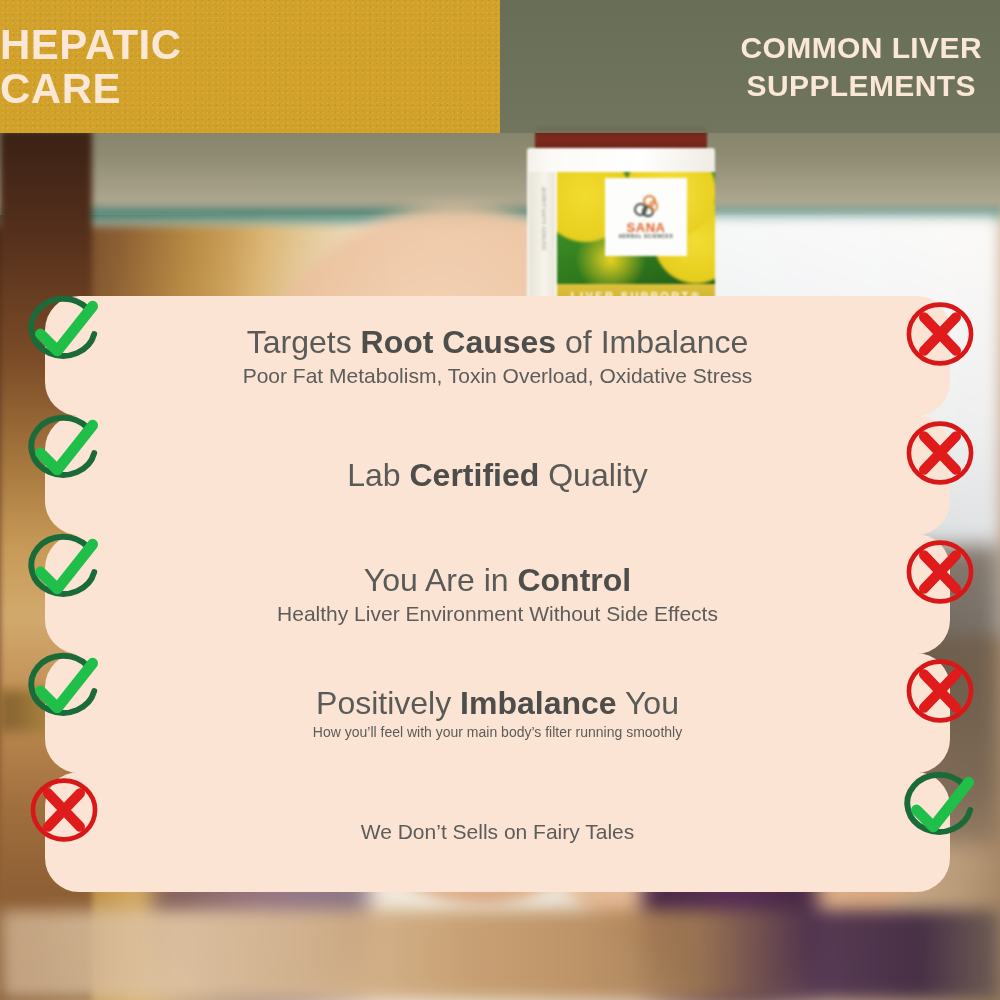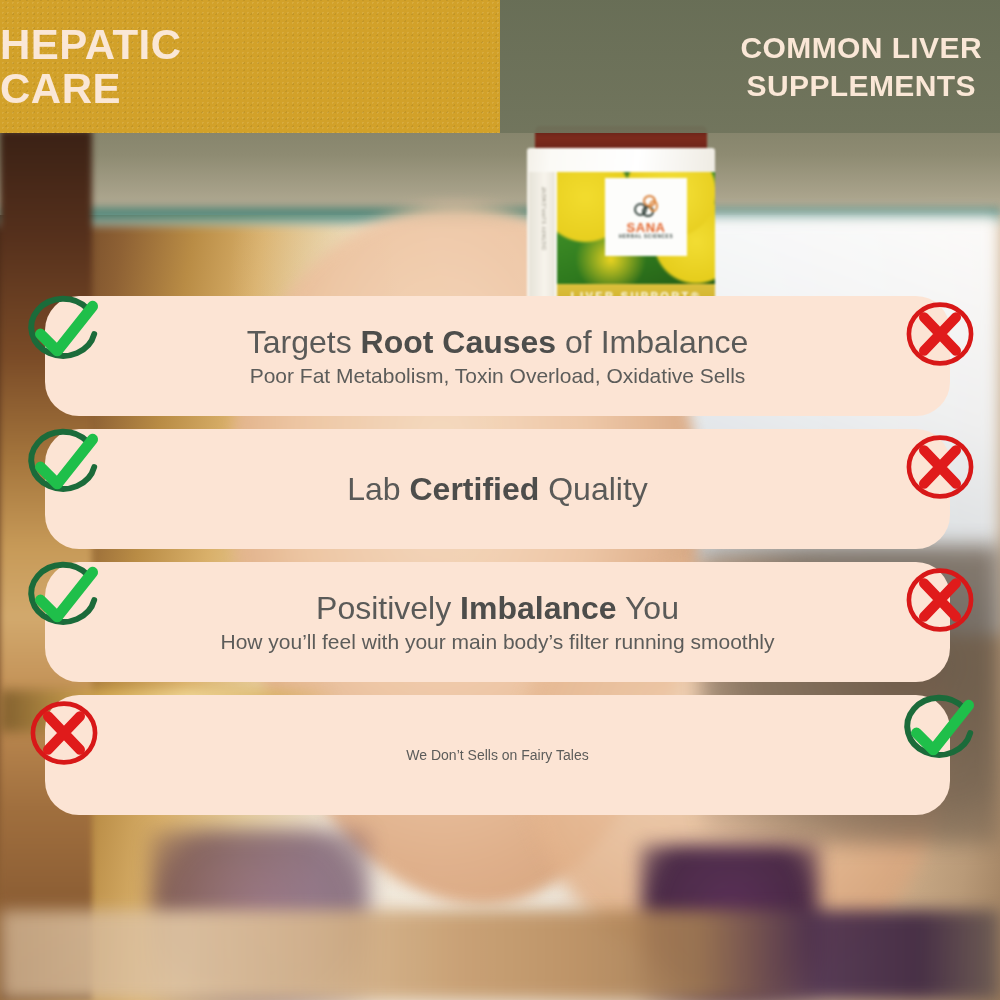--- a/index.html
+++ b/index.html
@@ -173,21 +173,21 @@
     display:flex; align-items:center; justify-content:flex-end;
   }
   .header-right-title {
     text-align:center; font-size:30px; font-weight:bold; line-height:1.25;
     color:#fae7d6; letter-spacing:.4px; white-space:pre-line;
     padding-right:18px;
   }
 
   
   .rows { position:absolute; left:0; top:296px; width:1000px; }
-  .row { position:relative; height:99px; margin-bottom:34px; }
+  .row { position:relative; height:99px; margin-bottom:20px; }
   .pill {
     position:absolute; left:45px; top:0; width:905px; height:120px;
     background:#fce4d4; border-radius:34px;
     display:flex; flex-direction:column; align-items:center; justify-content:center;
     gap:2px;
   }
   .pill-title {
     font-size:32px; color:#5a5a58; line-height:1.15; white-space:nowrap;
   }
   .pill-title b { font-weight:bold; color:#4d4d4b; }
@@ -258,38 +258,56 @@
     <div class="header-right">
       <div class="header-right-title">COMMON LIVER
 SUPPLEMENTS</div>
     </div>
   </div>
 
   <div class="rows" id="rows">
       <div class="row">
         <div class="pill">
           <div class="pill-title">Targets <b>Root Causes</b> of Imbalance</div>
-          <div class="pill-sub">Poor Fat Metabolism, Toxin Overload, Oxidative Sells</div>
+          <div class="pill-sub">Poor Fat Metabolism, Toxin Overload, Oxidative Stress</div>
         </div>
         <div class="icon left">
           <svg viewBox="0 0 100 100">
             <path d="M78 20 A38 34 0 1 0 86 50" fill="none" stroke="#1b6b3a" stroke-width="7" stroke-linecap="round"></path>
             <path d="M22 50 L42 70 L84 17" fill="none" stroke="#1fbf4a" stroke-width="13" stroke-linecap="round" stroke-linejoin="round"></path>
           </svg>
         </div>
         <div class="icon right">
           <svg viewBox="0 0 100 100">
             <ellipse cx="50" cy="50" rx="37" ry="35" fill="none" stroke="#d81818" stroke-width="5.5"></ellipse>
             <path d="M31 30 L69 70 M69 30 L31 70" fill="none" stroke="#e01b1b" stroke-width="12" stroke-linecap="round"></path>
           </svg>
         </div>
       </div>
       <div class="row">
         <div class="pill">
           <div class="pill-title">Lab <b>Certified</b> Quality</div>
+        </div>
+        <div class="icon left">
+          <svg viewBox="0 0 100 100">
+            <path d="M78 20 A38 34 0 1 0 86 50" fill="none" stroke="#1b6b3a" stroke-width="7" stroke-linecap="round"></path>
+            <path d="M22 50 L42 70 L84 17" fill="none" stroke="#1fbf4a" stroke-width="13" stroke-linecap="round" stroke-linejoin="round"></path>
+          </svg>
+        </div>
+        <div class="icon right">
+          <svg viewBox="0 0 100 100">
+            <ellipse cx="50" cy="50" rx="37" ry="35" fill="none" stroke="#d81818" stroke-width="5.5"></ellipse>
+            <path d="M31 30 L69 70 M69 30 L31 70" fill="none" stroke="#e01b1b" stroke-width="12" stroke-linecap="round"></path>
+          </svg>
+        </div>
+      </div>
+      <div class="row">
+        <div class="pill">
+          <div class="pill-title">You Are in <b>Control</b></div>
+          <div class="pill-sub">Healthy Liver Environment Without Side Effects</div>
         </div>
         <div class="icon left">
           <svg viewBox="0 0 100 100">
             <path d="M78 20 A38 34 0 1 0 86 50" fill="none" stroke="#1b6b3a" stroke-width="7" stroke-linecap="round"></path>
             <path d="M22 50 L42 70 L84 17" fill="none" stroke="#1fbf4a" stroke-width="13" stroke-linecap="round" stroke-linejoin="round"></path>
           </svg>
         </div>
         <div class="icon right">
           <svg viewBox="0 0 100 100">
             <ellipse cx="50" cy="50" rx="37" ry="35" fill="none" stroke="#d81818" stroke-width="5.5"></ellipse>

